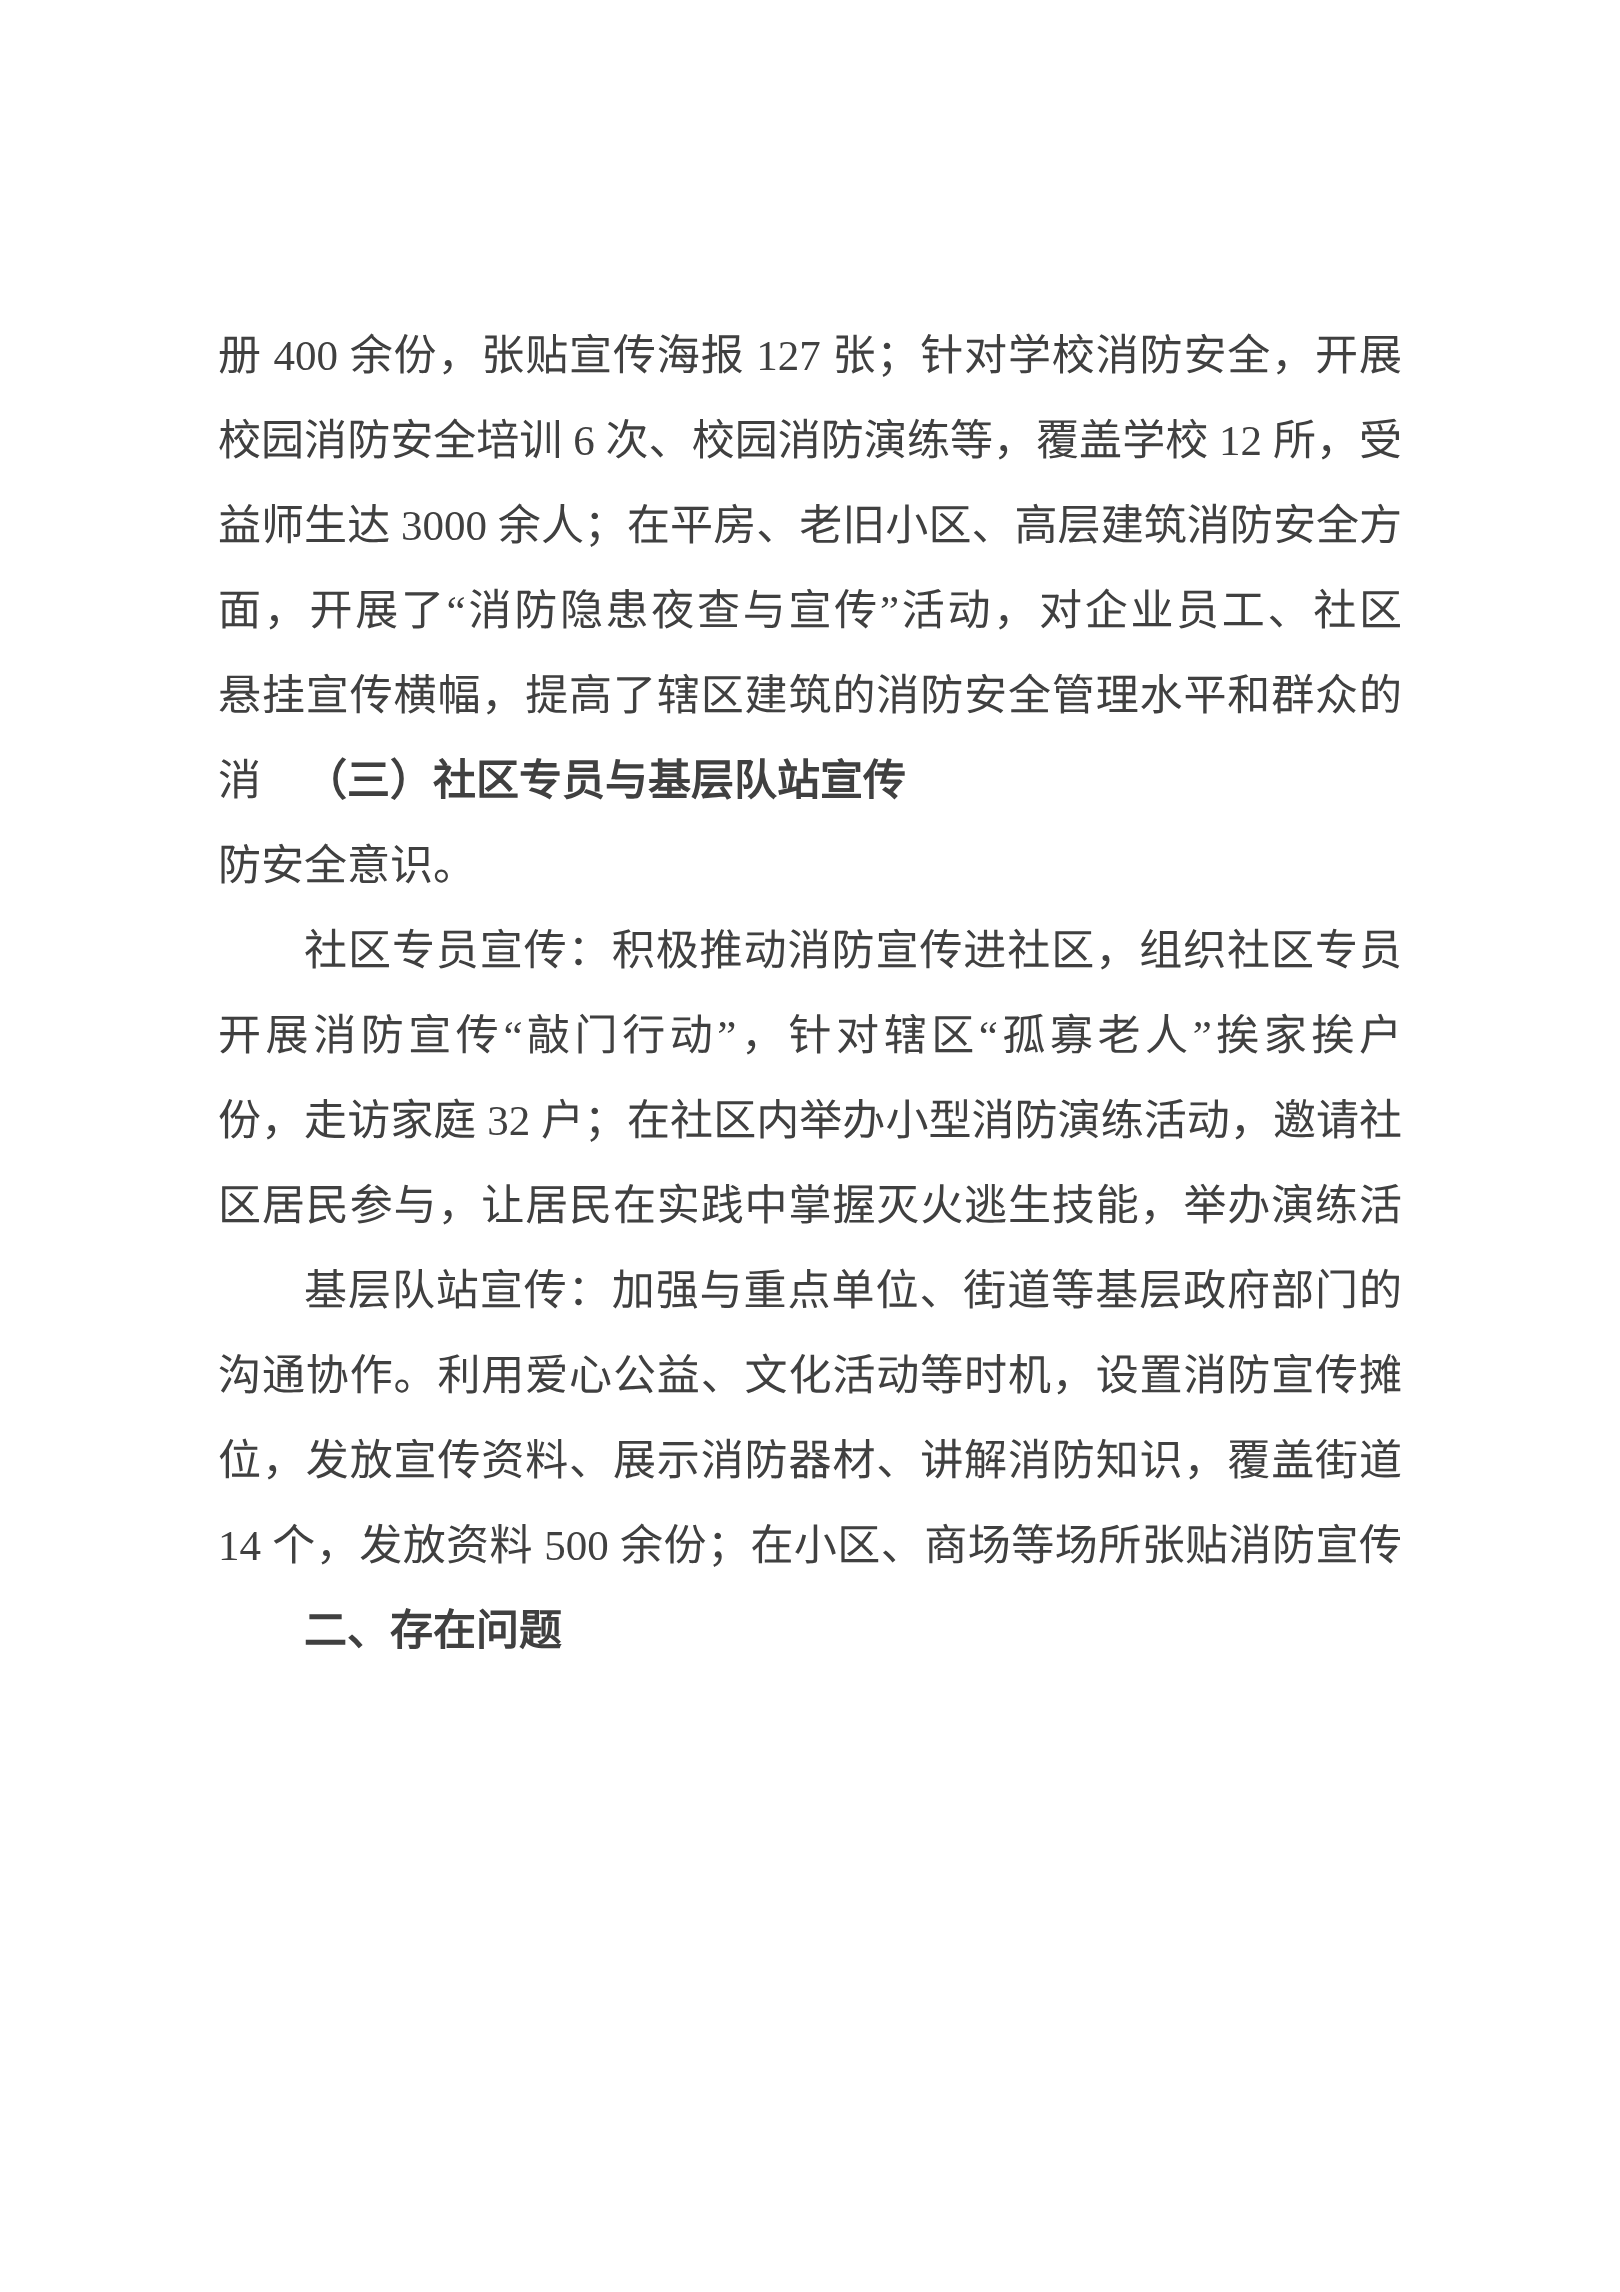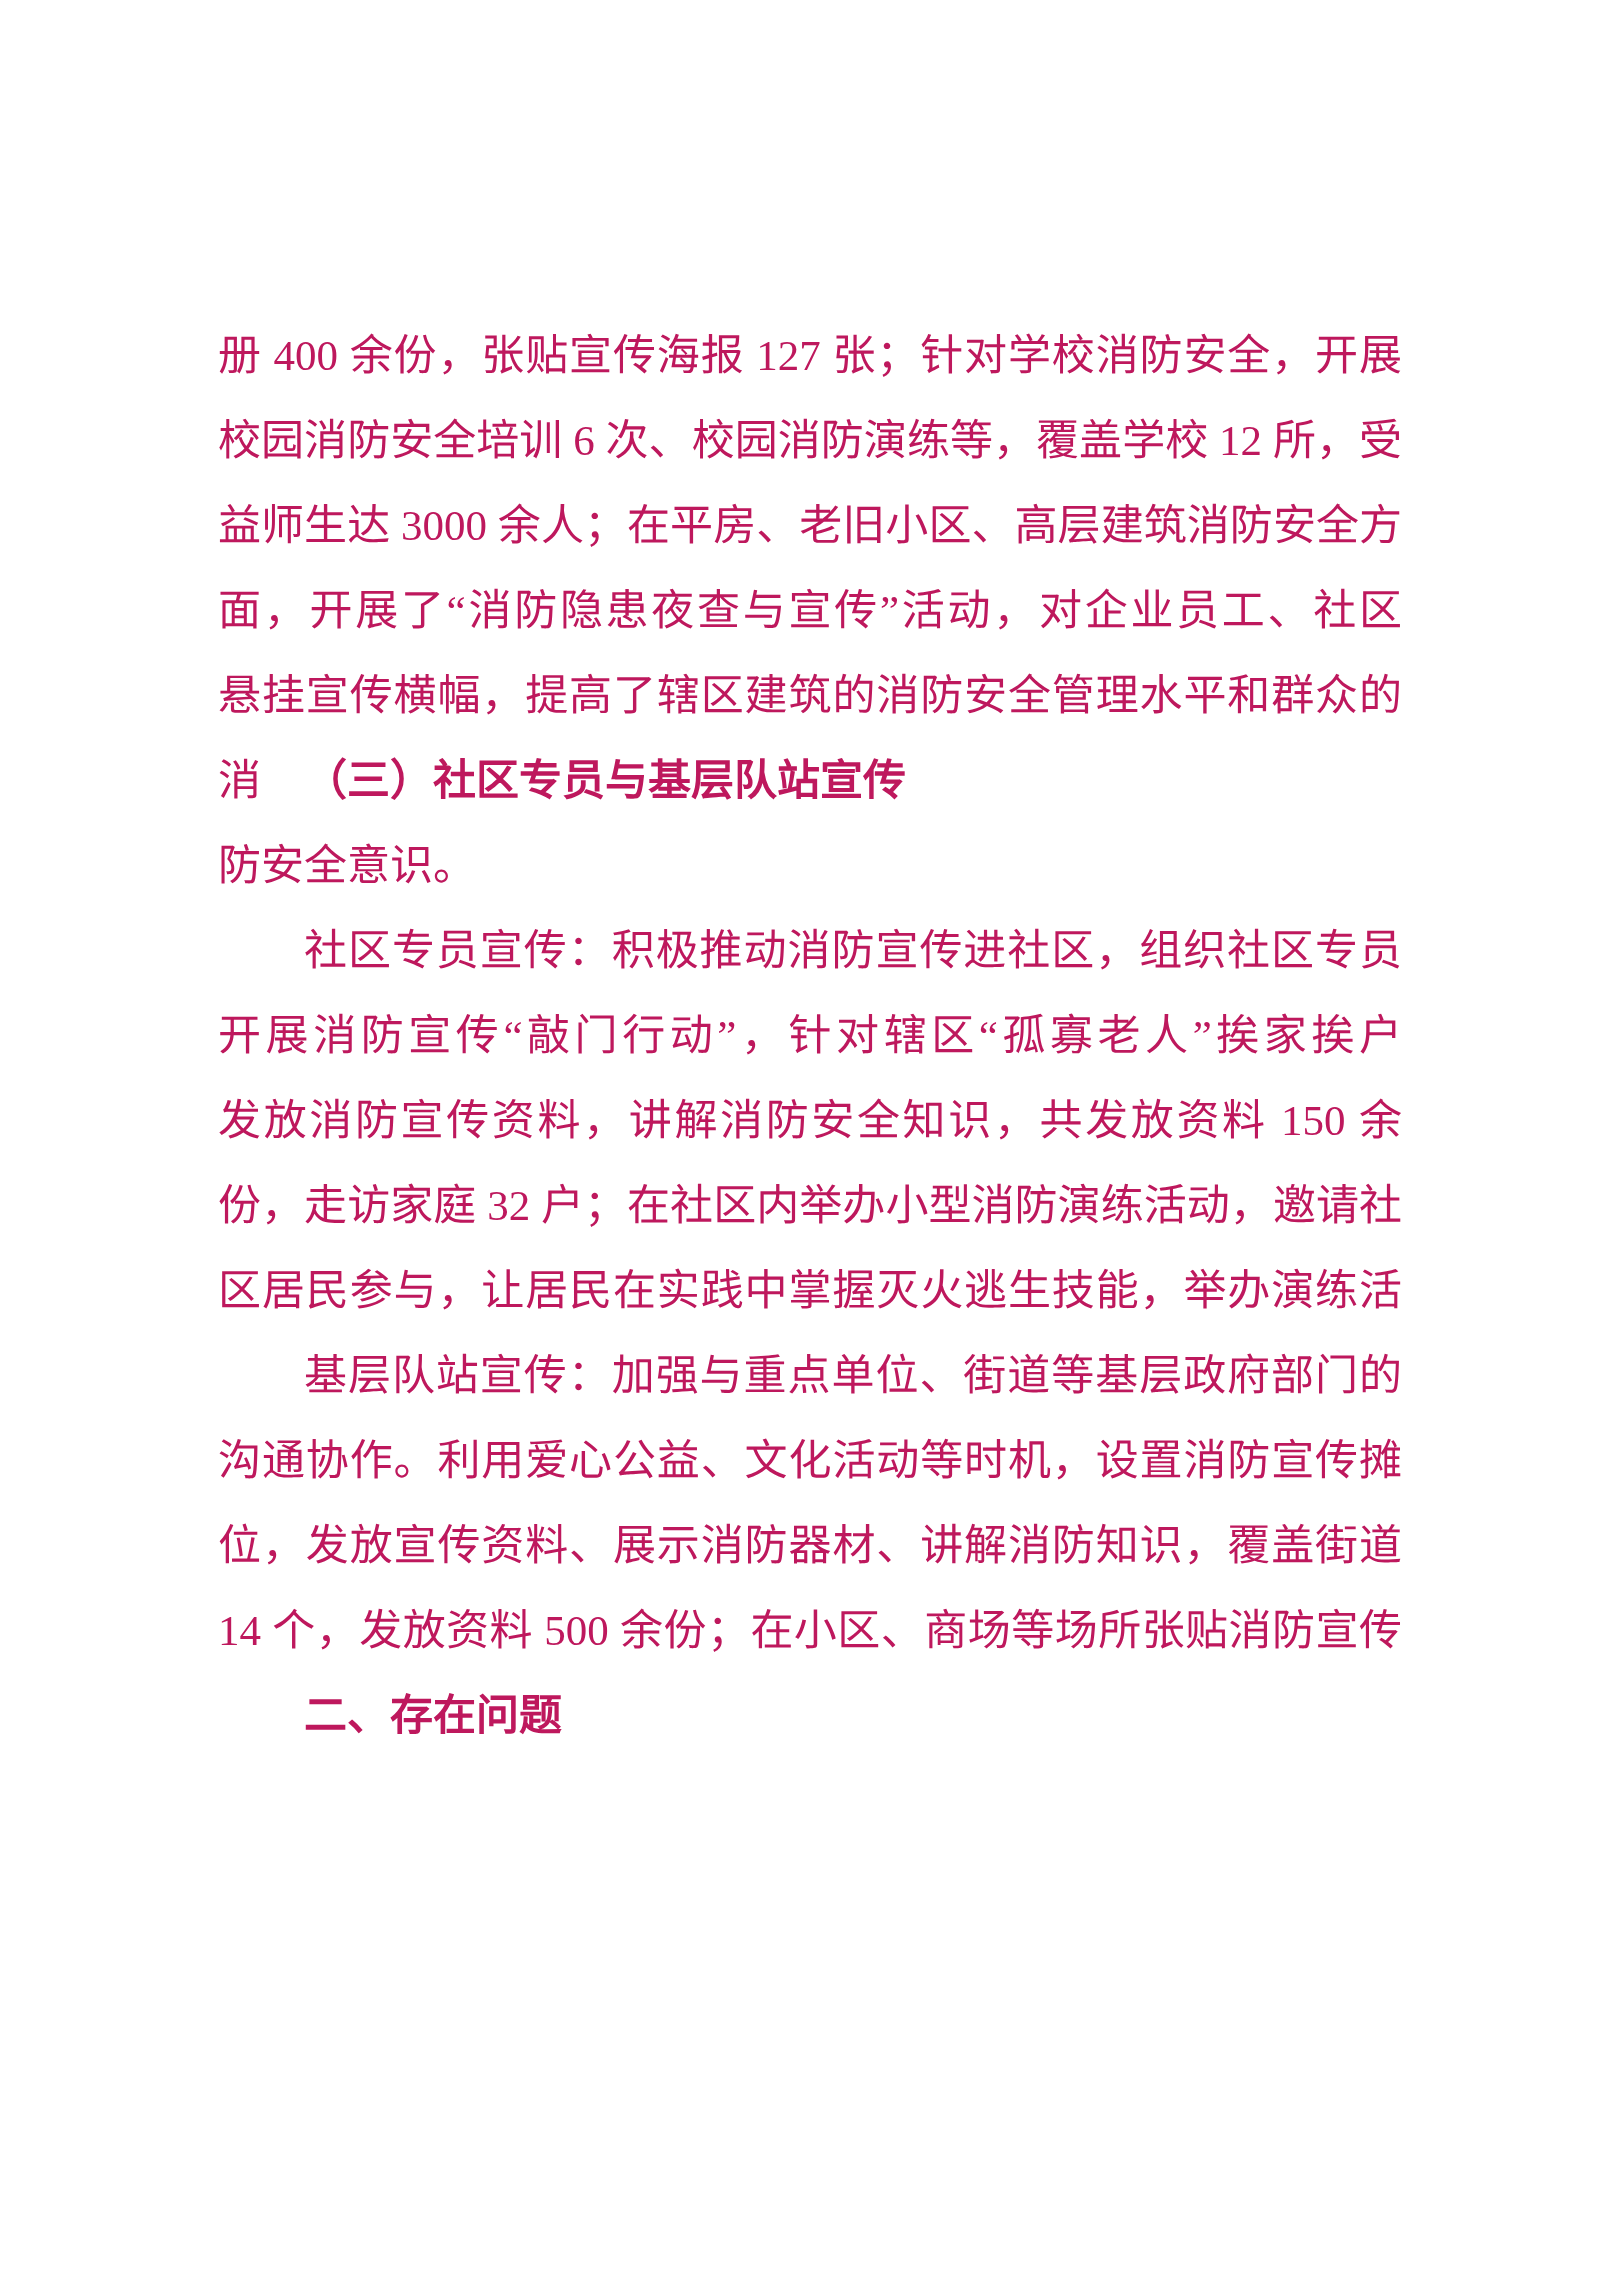--- a/index.html
+++ b/index.html
@@ -7,21 +7,21 @@
     padding: 0;
     background: #ffffff;
   }
   .page {
     position: relative;
     width: 1620px;
     height: 2227px;
     background: #ffffff;
     overflow: hidden;
     font-family: "Liberation Serif", "DejaVu Serif", serif;
-    color: #be185d;
+    color: #404040;
   }
   .text-block {
     position: absolute;
     left: 218px;
     top: 313px;
     width: 1184px;
   }
   .line {
     height: 85px;
     line-height: 85px;
@@ -58,21 +58,20 @@
     <div class="line j">校园消防安全培训 6 次、校园消防演练等，覆盖学校 12 所，受</div>
     <div class="line j">益师生达 3000 余人；在平房、老旧小区、高层建筑消防安全方</div>
     <div class="line j">面，开展了“消防隐患夜查与宣传”活动，对企业员工、社区</div>
     <div class="line j">悬挂宣传横幅，提高了辖区建筑的消防安全管理水平和群众的消</div>
     <div class="line ind h-serif">（三）社区专员与基层队站宣传</div>
 
     <div class="line">防安全意识。</div>
 
     <div class="line j ind">社区专员宣传：积极推动消防宣传进社区，组织社区专员</div>
     <div class="line j">开展消防宣传“敲门行动”，针对辖区“孤寡老人”挨家挨户</div>
-    <div class="line j">发放消防宣传资料，讲解消防安全知识，共发放资料 150 余</div>
     <div class="line j">份，走访家庭 32 户；在社区内举办小型消防演练活动，邀请社</div>
     <div class="line j">区居民参与，让居民在实践中掌握灭火逃生技能，举办演练活</div>
 
     <div class="line j ind">基层队站宣传：加强与重点单位、街道等基层政府部门的</div>
     <div class="line j">沟通协作。利用爱心公益、文化活动等时机，设置消防宣传摊</div>
     <div class="line j">位，发放宣传资料、展示消防器材、讲解消防知识，覆盖街道</div>
     <div class="line j">14 个，发放资料 500 余份；在小区、商场等场所张贴消防宣传</div>
 
     <div class="line ind h-hei">二、存在问题</div>
 

